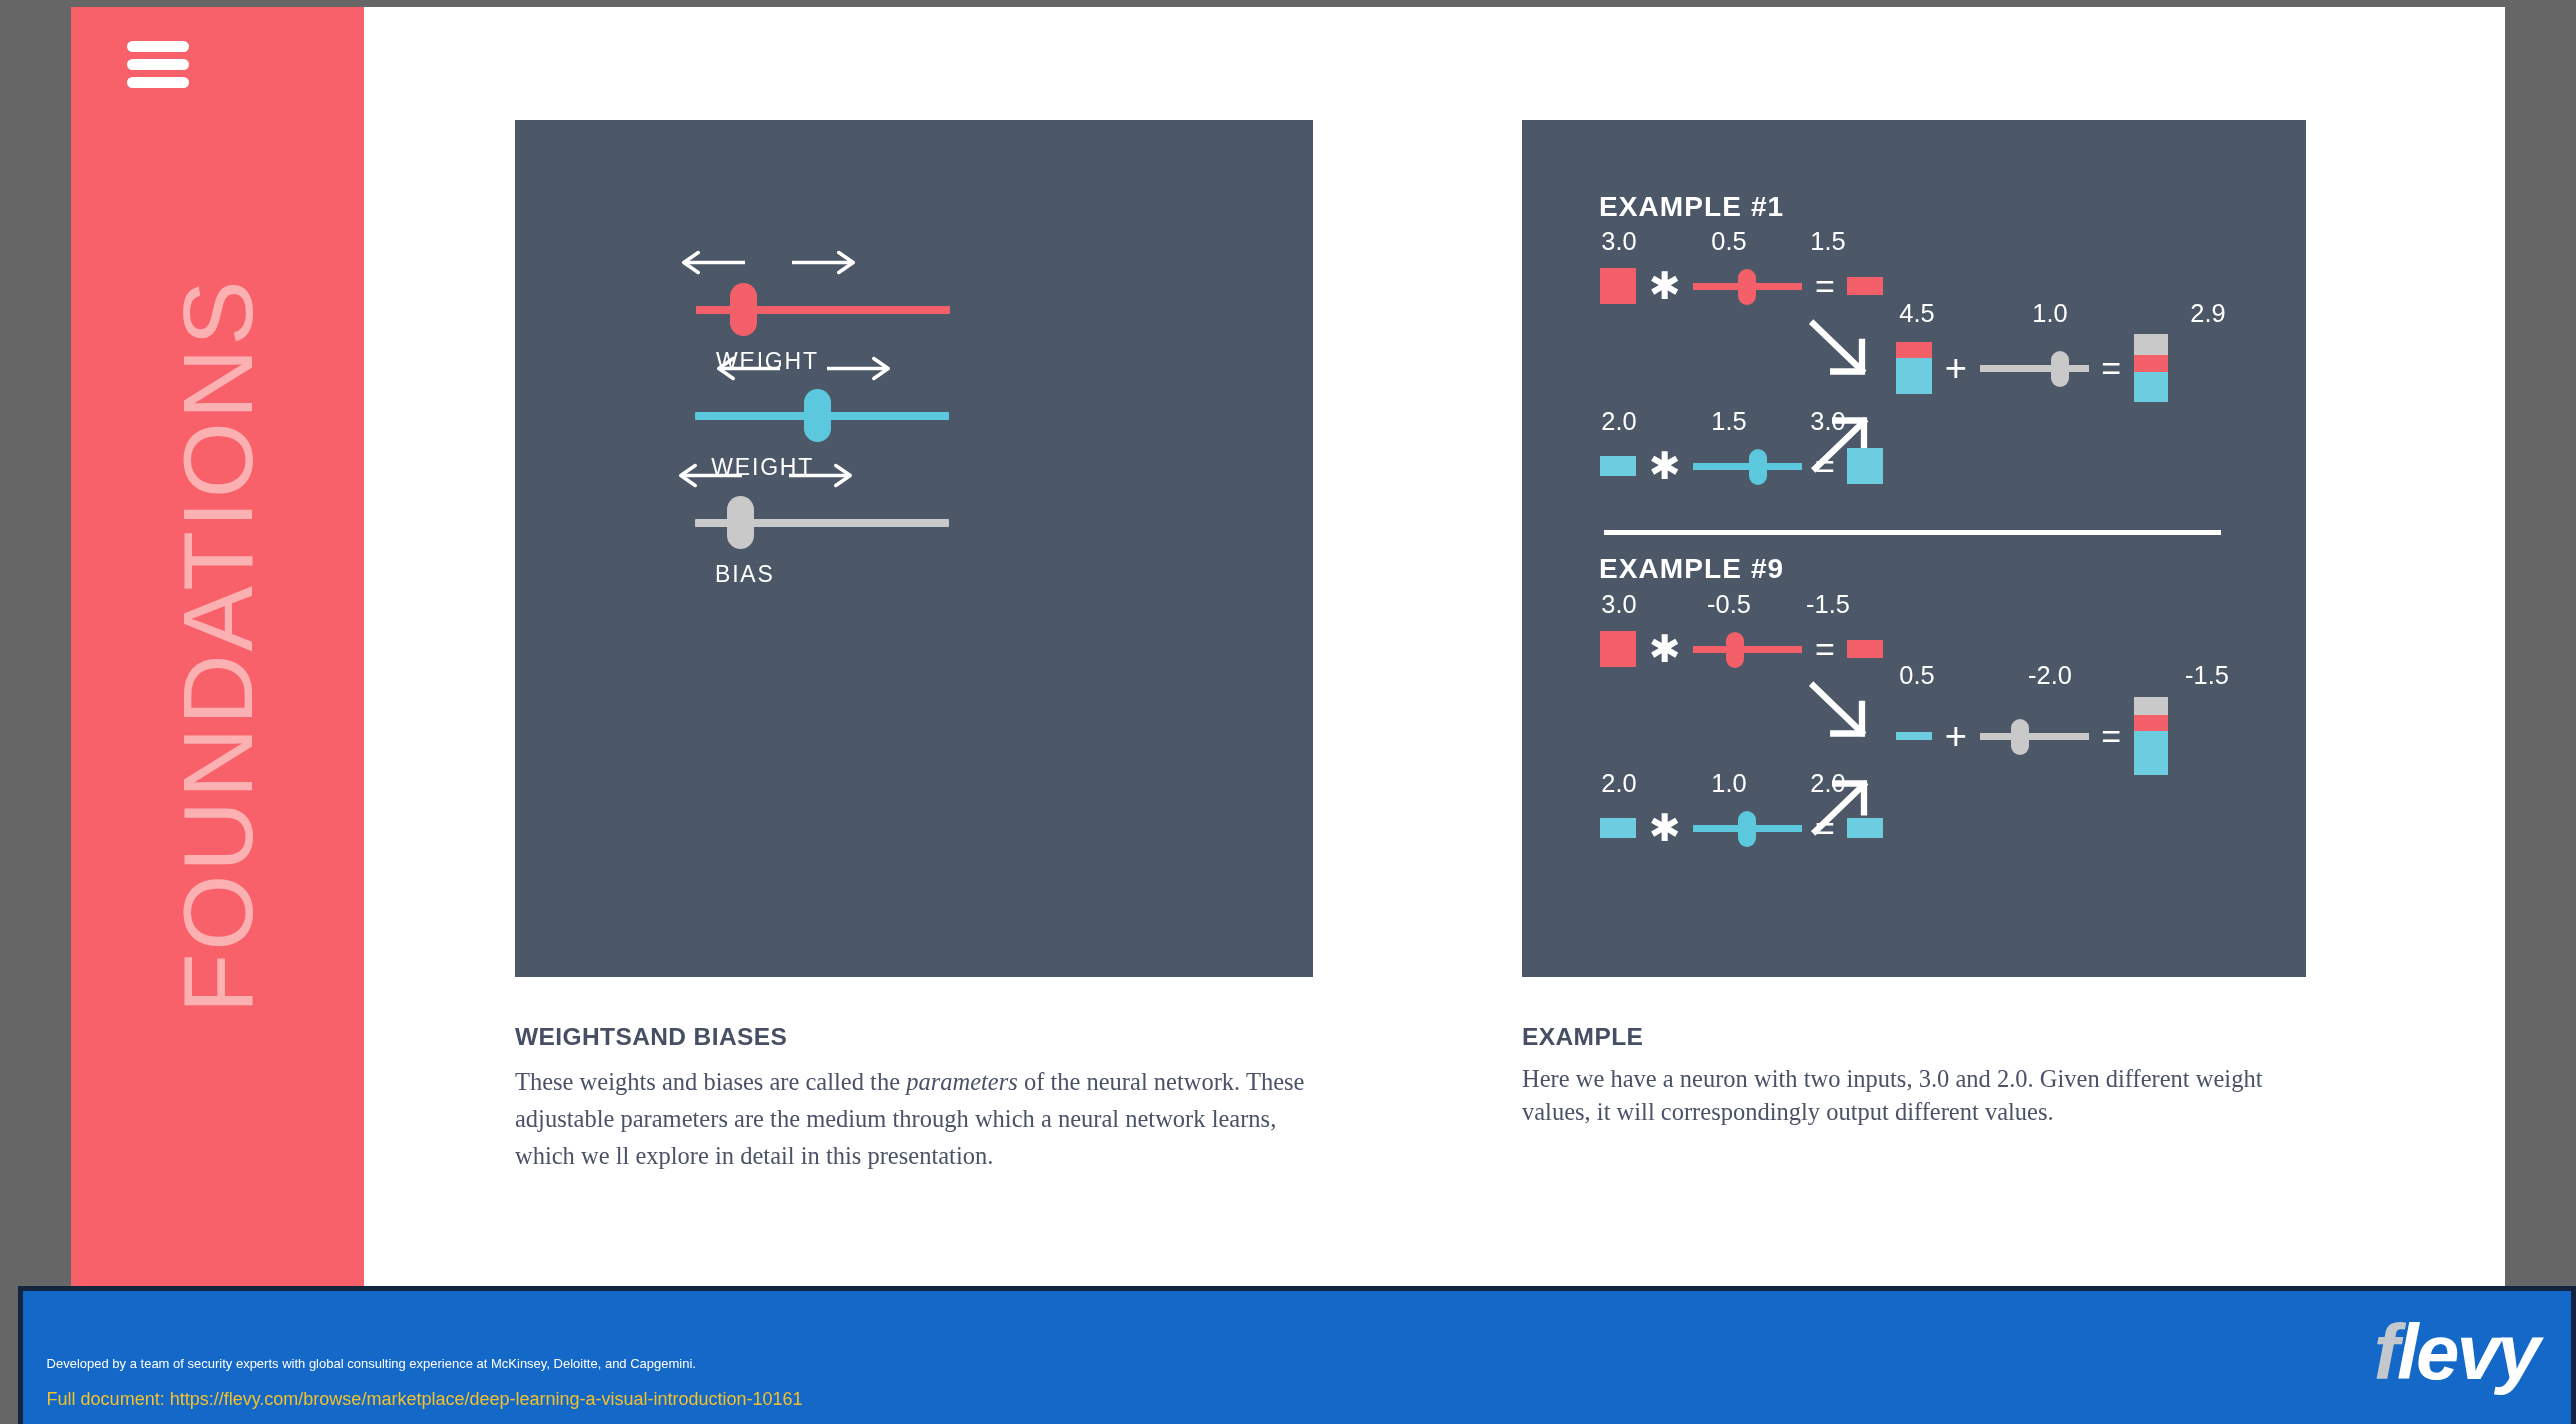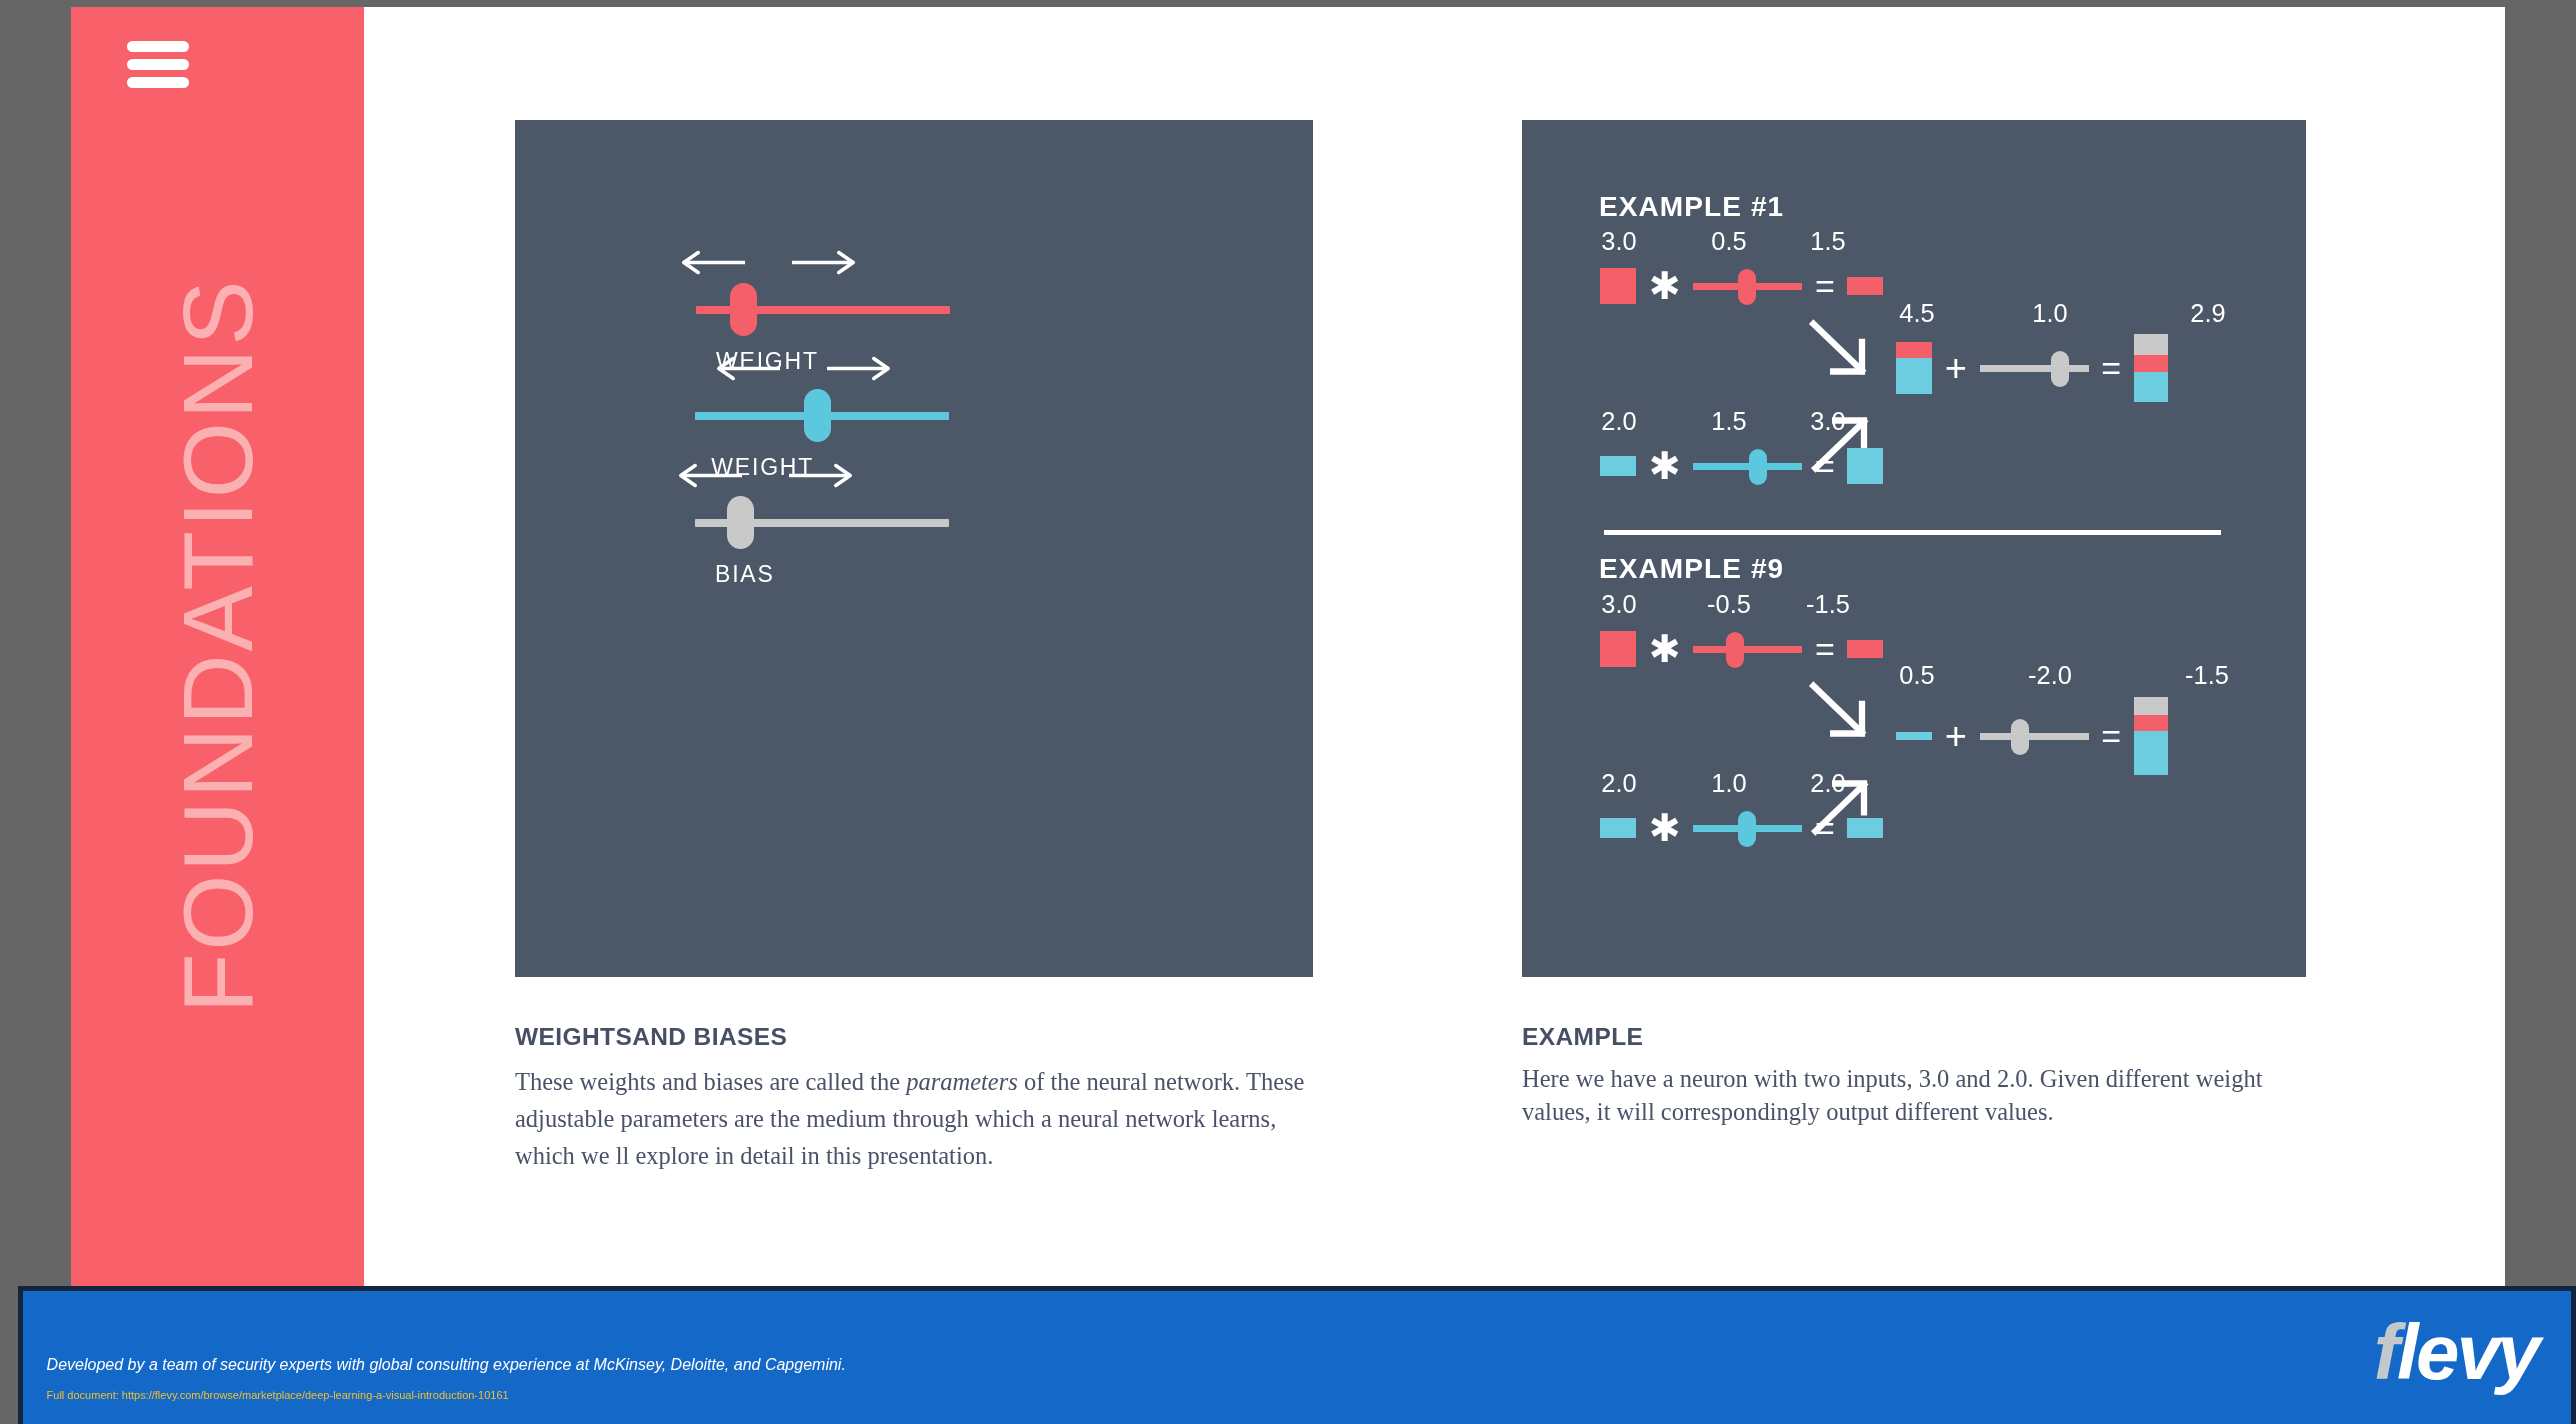--- a/index.html
+++ b/index.html
@@ -161,27 +161,26 @@
     border-top: 5.4px solid #13243f;
   }
   .footer-title {
     position: absolute; left: 23.6px; top: 16.3px;
     font-size: 33px; font-weight: bold; color: #ffffff;
     white-space: nowrap;
   }
   .footer-title .sub { font-weight: normal; }
   .footer-desc {
     position: absolute; left: 23.6px; top: 65px;
-    font-size: 16px; color: #ffffff;
+    font-size: 13px; color: #ffffff;
     white-space: nowrap;
-    font-style: italic;
   }
   .footer-url {
     position: absolute; left: 23.6px; top: 98px;
-    font-size: 11px; color: #f2c12e;
+    font-size: 18px; color: #f2c12e;
     white-space: nowrap;
   }
   .flevy {
     position: absolute; right: 33px; top: 22px;
     font-size: 78px; font-weight: bold; font-style: italic;
     letter-spacing: -2.7px;
     color: #ffffff;
     line-height: 1;
   }
   .flevy .f { color: #c3c8cc; }

